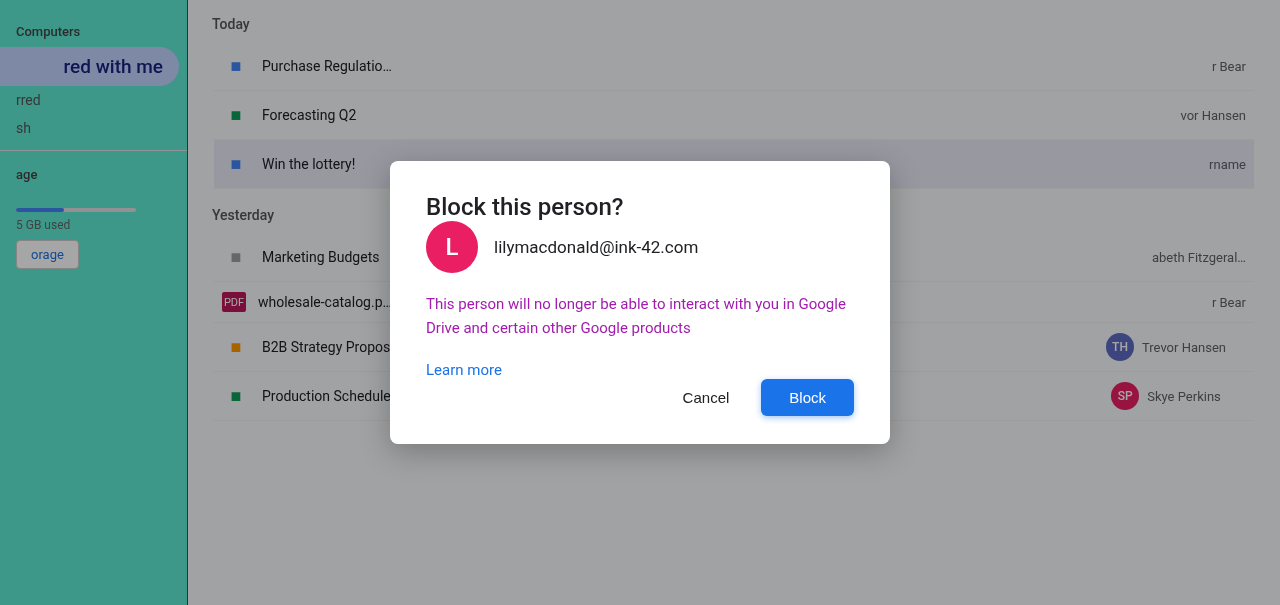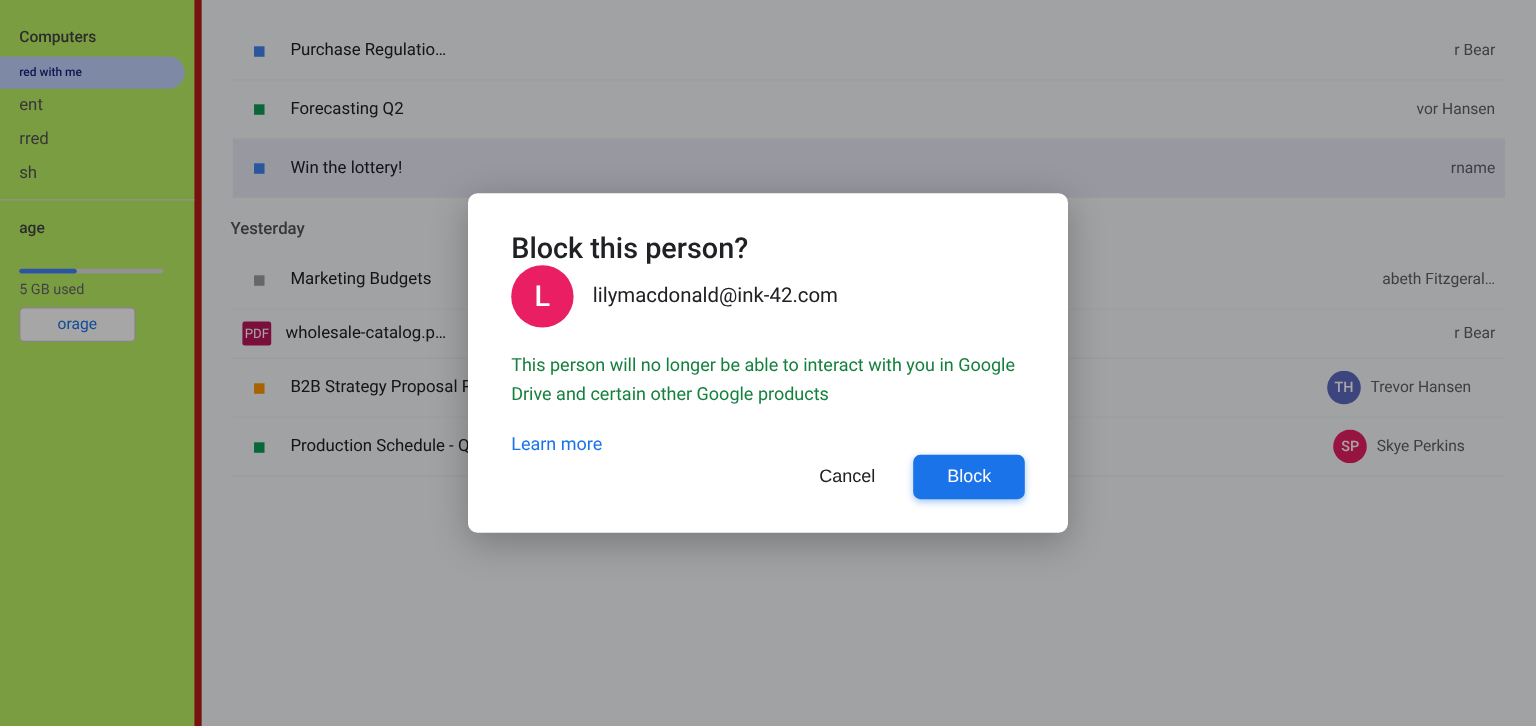--- a/index.html
+++ b/index.html
@@ -15,42 +15,43 @@
     
     .bg-layout {
       display: flex;
       width: 100%;
       height: 100%;
       position: relative;
     }
 
     
     .sidebar {
-      width: 168px;
+      width: 188px;
       height: 100%;
-      background: #bef264;
+      background: #5eead4;
       padding: 16px 0;
       flex-shrink: 0;
-      border-right: 6px solid #b91c1c;
+      border-right: 1px solid #b91c1c;
     }
     .sidebar-section-title {
       font-size: 13px;
       color: #444;
       padding: 8px 16px;
       font-weight: 500;
     }
     .sidebar-item {
       padding: 8px 16px;
-      font-size: 10px;
+      font-size: 19px;
       color: #333;
       cursor: pointer;
       border-radius: 0 20px 20px 0;
       margin-right: 8px;
       display: flex;
       align-items: center;
+      justify-content: flex-end;
     }
     .sidebar-item.active {
       background: #c2d3ff;
       color: #1a237e;
       font-weight: 500;
     }
     .sidebar-item-partial {
       font-size: 14px;
       color: #555;
       padding: 6px 16px;
@@ -74,21 +75,21 @@
     }
     .storage-bar-fill {
       height: 100%;
       width: 40%;
       background: #4285f4;
       border-radius: 2px;
     }
     .storage-btn {
       display: inline-block;
       margin-top: 8px;
-      padding: 6px 31px;
+      padding: 6px 14px;
       border: 1px solid #ccc;
       border-radius: 4px;
       font-size: 13px;
       color: #1a73e8;
       cursor: pointer;
       background: white;
     }
 
     
     .main-content {
@@ -219,21 +220,21 @@
       flex-shrink: 0;
     }
 
     .modal-email {
       font-size: 17px;
       color: #202124;
     }
 
     .modal-description {
       font-size: 15px;
-      color: #15803d;
+      color: #a21caf;
       line-height: 1.55;
       margin-bottom: 20px;
     }
 
     .modal-learn-more {
       color: #1a73e8;
       font-size: 15px;
       text-decoration: none;
       display: inline-block;
       text-align: center;
@@ -278,40 +279,40 @@
 <body>
 
 <div class="bg-layout">
 
   <div class="sidebar">
     <div class="sidebar-section-title">Computers</div>
 
     <div class="sidebar-item active">
       <span>red with me</span>
     </div>
-    <div class="sidebar-item-partial">ent</div>
     <div class="sidebar-item-partial">rred</div>
     <div class="sidebar-item-partial">sh</div>
 
     <div class="sidebar-divider"></div>
 
     <div class="sidebar-section-title">
       <span>age</span>
     </div>
     <div class="sidebar-storage">
       <div class="storage-bar">
         <div class="storage-bar-fill"></div>
       </div>
       <div>5 GB used</div>
       <div class="storage-btn">orage</div>
     </div>
   </div>
 
   <div class="main-content">
 
+    <div class="section-label">Today</div>
     <table class="file-list">
       <tbody>
           <tr class="file-row">
         <td class="file-icon icon-doc">■</td>
         <td class="file-name">Purchase Regulatio…</td>
         <td class="file-owner">r Bear</td>
       </tr>
       <tr class="file-row">
         <td class="file-icon icon-sheet">■</td>
         <td class="file-name">Forecasting Q2</td>

